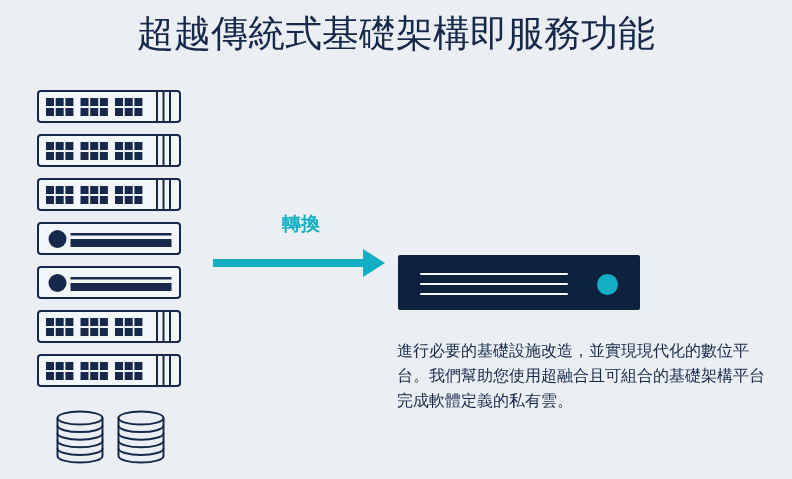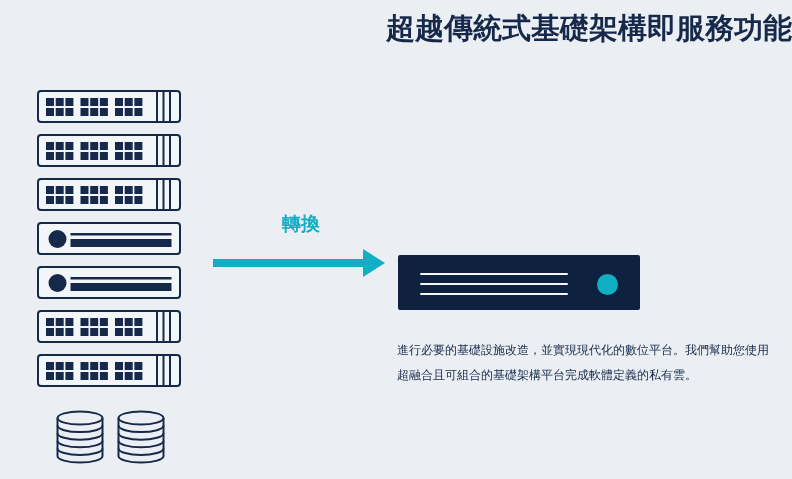--- a/index.html
+++ b/index.html
@@ -13,22 +13,22 @@
   html,body{background:#fff;}
   .page{
     position:relative;
     width:792px;height:479px;
     background:var(--bg);
     font-family:"Liberation Sans", sans-serif;
     overflow:hidden;
   }
   .title{
     position:absolute;top:9px;left:0;right:0;
-    text-align:right;
-    font-size:29px;font-weight:bold;
+    text-align:center;
+    font-size:37px;font-weight:normal;
     color:var(--navy);
   }
   .server-stack{position:absolute;left:37px;top:90px;}
   .server{width:144px;height:33px;margin-bottom:11px;}
   .server svg{display:block;}
   .databases{position:absolute;left:56px;top:410px;display:flex;gap:13px;}
   .databases svg{display:block;}
   .transform-label{
     position:absolute;left:214px;top:211px;width:174px;
     text-align:center;
@@ -49,21 +49,21 @@
   .server-line.l1{top:18px}
   .server-line.l2{top:28px}
   .server-line.l3{top:38px}
   .status-led{
     position:absolute;left:199px;top:19px;
     width:21px;height:21px;border-radius:50%;
     background:var(--teal);
   }
   .description{
     position:absolute;left:397px;top:338px;width:376px;
-    font-size:12px;line-height:25px;
+    font-size:16px;line-height:25px;
     color:var(--navy);
     text-align:left;
   }
 </style>
 </head>
 <body>
 
 <div class="page">
 
   <h1 class="title">超越傳統式基礎架構即服務功能</h1>

